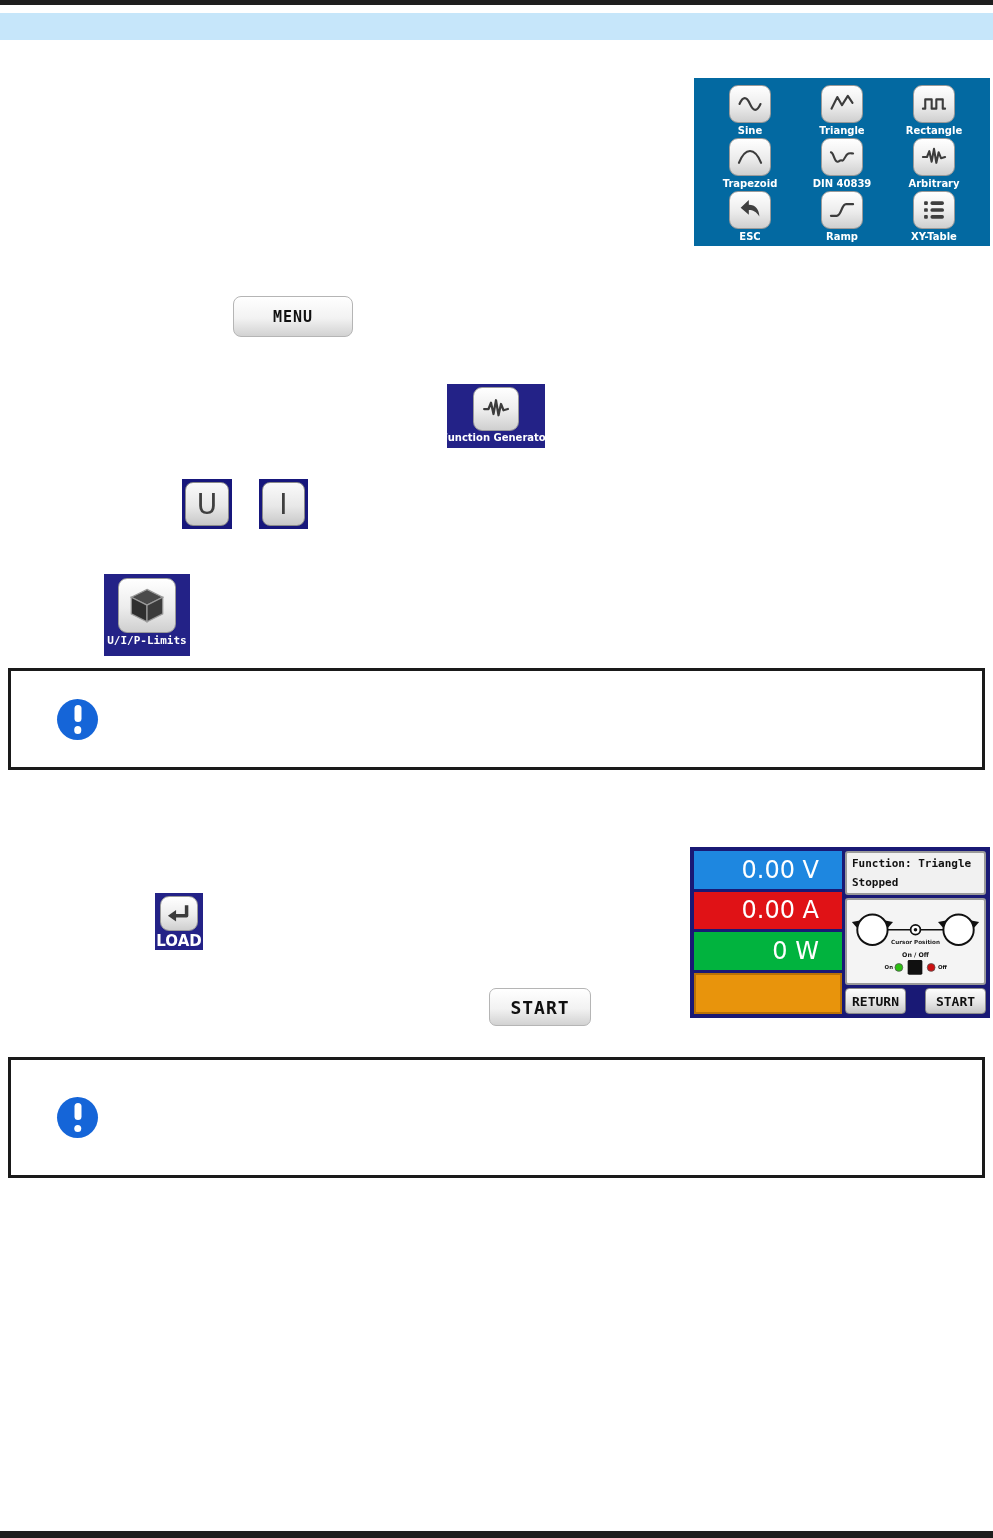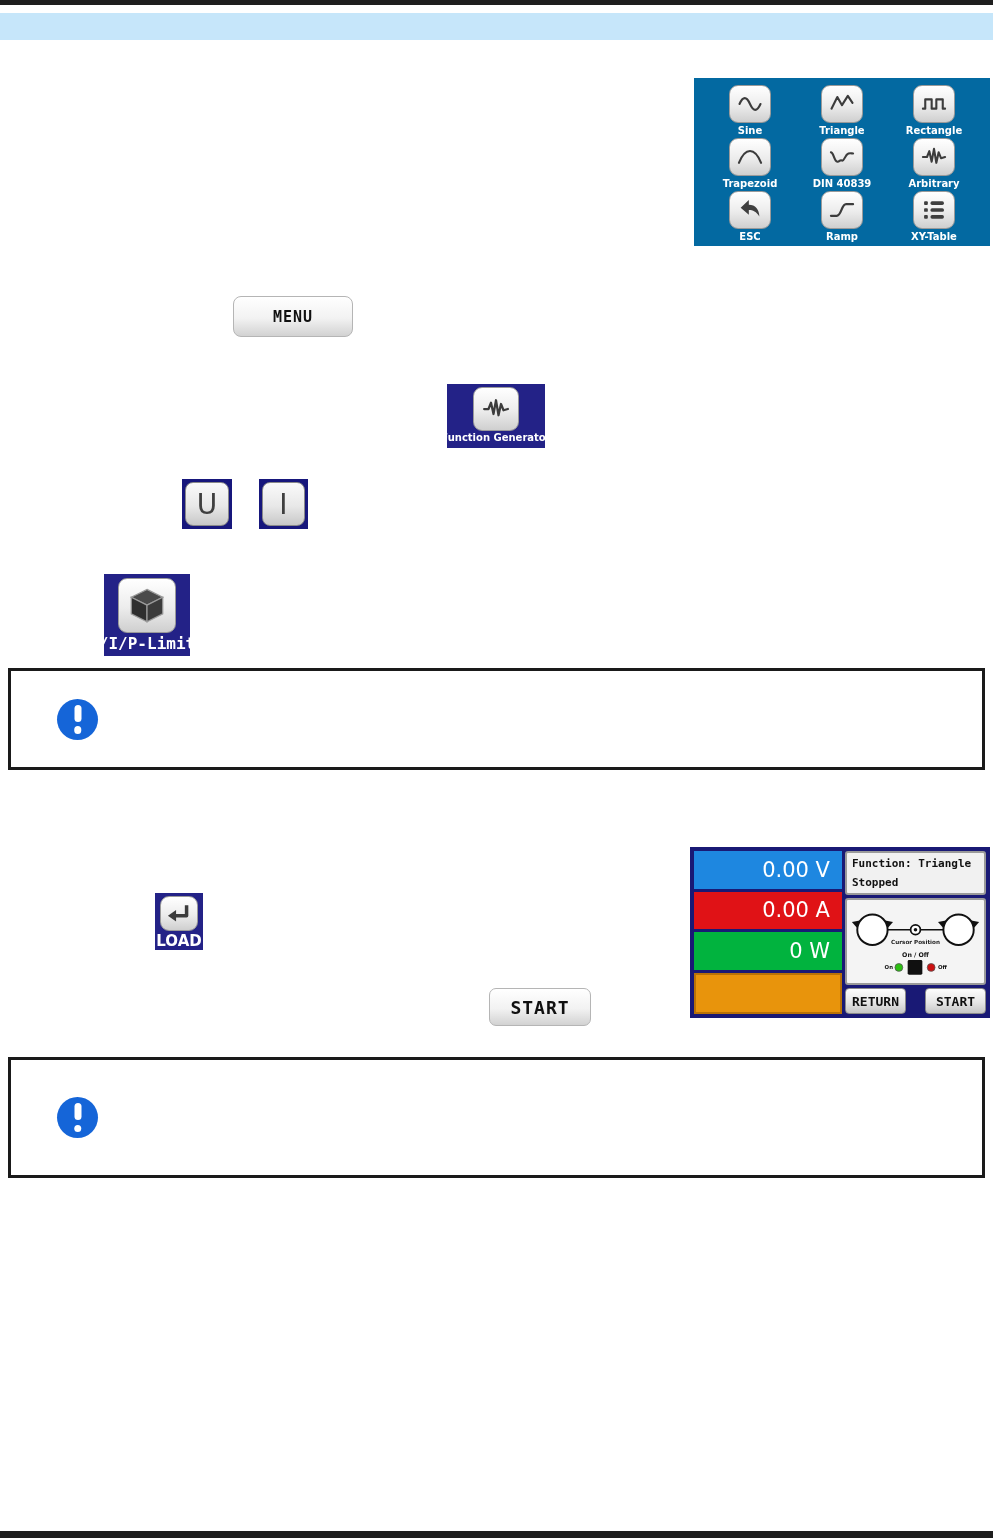--- a/index.html
+++ b/index.html
@@ -53,21 +53,21 @@
   .tile { position:absolute; background:#232287; display:flex; flex-direction:column;
           align-items:center; }
   .fg-tile  { left:447px; top:384px; width:98px; height:64px; padding-top:3px; }
   .fg-btn   { width:46px; height:44px; }
   .fg-btn svg { width:36px; height:30px; }
   .fg-label { margin-top:1px; font-size:10px; font-weight:bold; color:#fff; white-space:nowrap; }
 
   .uip-tile { left:104px; top:574px; width:86px; height:82px; padding-top:4px; }
   .uip-btn  { width:58px; height:55px; }
   .uip-btn svg { width:42px; height:42px; }
-  .uip-label{ margin-top:1px; font-size:16px; font-weight:bold; color:#fff;
+  .uip-label{ margin-top:1px; font-size:11px; font-weight:bold; color:#fff;
               font-family:"DejaVu Sans Mono", monospace; white-space:nowrap; }
 
   .load-tile { left:155px; top:893px; width:48px; height:57px; padding-top:3px; }
   .load-btn  { width:38px; height:39px; }
   .load-btn svg { width:28px; height:28px; }
   .load-label{ margin-top:1px; font-size:15px; font-weight:bold; color:#fff; }
 
   
   .key-btn {
     position:absolute; width:50px; height:50px; background:#17177c; padding:3px;
@@ -100,21 +100,21 @@
   }
 
   
   .screen {
     position:absolute; left:690px; top:847px; width:300px; height:171px;
     background:#191975; padding:4px; display:flex; gap:3px;
   }
   .screen-left { width:148px; display:flex; flex-direction:column; gap:3px; }
   .meas-bar {
     flex:1; display:flex; align-items:center; justify-content:flex-end;
-    padding-right:12px; color:#fff; font-size:21px; font-family:"DejaVu Sans", sans-serif;
+    padding-right:23px; color:#fff; font-size:24px; font-family:"DejaVu Sans", sans-serif;
   }
   .bar-voltage { background:#1e87e0; }
   .bar-current { background:#e01216; }
   .bar-power   { background:#01b33e; }
   .bar-extra   { background:#e8940c; border:2px solid #b87207; }
 
   .screen-right { flex:1; display:flex; flex-direction:column; gap:3px; }
   .scr-header {
     height:44px; background:#f1f1f1; border:2px solid #9a9a9a; border-radius:3px;
     font-family:"DejaVu Sans Mono", monospace; font-weight:bold; font-size:11px; color:#111;

